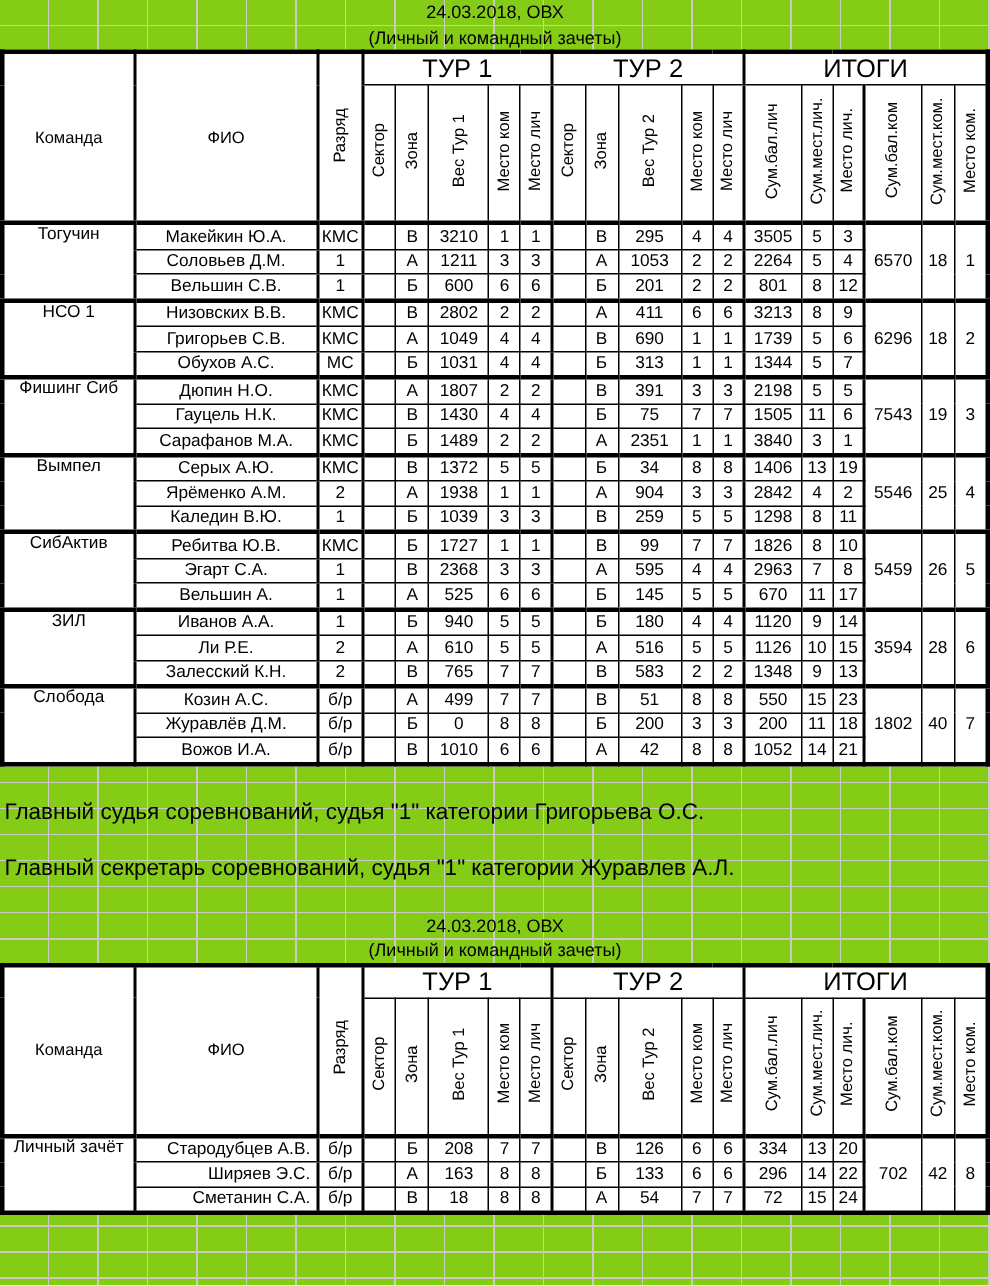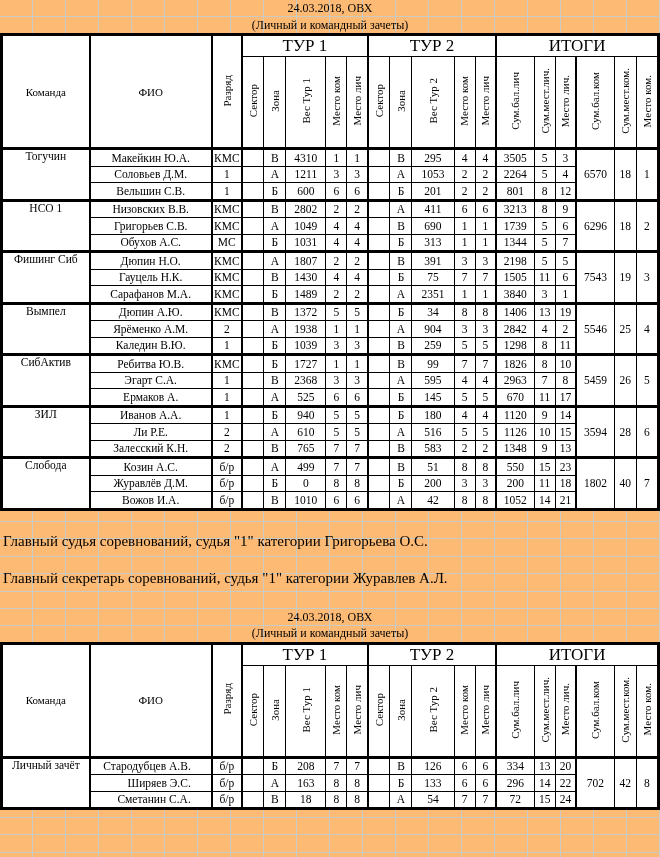--- a/index.html
+++ b/index.html
@@ -1,18 +1,18 @@
 <!DOCTYPE html>
 <html><head>
 <meta charset="utf-8">
 <style>
   html,body { margin:0; padding:0; }
   .sheet {
-    position:relative; width:660px; height:857px; background:#fdba74;
-    font-family:Liberation Serif, serif; color:#000; overflow:hidden;
+    position:relative; width:660px; height:857px; background:#84cc16;
+    font-family:Liberation Sans, sans-serif; color:#000; overflow:hidden;
   }
   .gridlines {
     position:absolute; inset:0;
     background-image:
       repeating-linear-gradient(to bottom, transparent 0 16.4px, #cbcbc6 16.4px 17.4px),
       repeating-linear-gradient(to right, transparent 0 32px, #cbcbc6 32px 33px);
   }
   .content { position:relative; }
   .trow { height:16.5px; line-height:16.5px; text-align:center; font-size:12px; }
   .sig  { height:21px; line-height:21px; font-size:15px; padding-left:3px; }
@@ -28,21 +28,21 @@
   }
   .results thead { border-bottom:3px solid #000; }
   .results th.gh { height:18px; font-size:17px; text-align:center; }
   .results th.ch { font-size:11px; text-align:center; }
   .results th.vh { height:90px; text-align:center; vertical-align:middle; font-size:11px; }
   .vtext { writing-mode:vertical-rl; transform:rotate(180deg); display:inline-block;
            white-space:nowrap; line-height:1.1; }
   .results td { height:15.5px; font-size:11.5px; }
   .results td.c   { text-align:center; }
   .results td.fio { text-align:center;margin-top:44px; }
-  .results.fio-right td.fio { text-align:right; padding-right:20px; }
+  .results.fio-right td.fio { text-align:right; padding-right:4px; }
   .results td.team { text-align:center; vertical-align:top; font-size:11.5px; }
   .results td.tot { text-align:center; vertical-align:middle; }
   .results tr.gs td { border-top:3px solid #000; }
   .results .bl2 { border-left:2px solid #000; }
 </style>
 </head>
 <body>
 
 <div class="sheet">
   <div class="gridlines"></div>
@@ -100,21 +100,21 @@
             <th class="vh"><span class="vtext">Место ком.</span></th>
           </tr>
         </thead>
       <tbody>
           <tr class="gs">
             <td class="team" rowspan="3">Тогучин</td>
             <td class="fio bl2">Макейкин Ю.А.</td>
             <td class="c bl2">КМС</td>
             <td class="c bl2"></td>
             <td class="c">В</td>
-            <td class="c">4310</td>
+            <td class="c">3210</td>
             <td class="c">1</td>
             <td class="c">1</td>
             <td class="c bl2"></td>
             <td class="c">В</td>
             <td class="c">295</td>
             <td class="c">4</td>
             <td class="c">4</td>
             <td class="c bl2">3505</td>
             <td class="c">5</td>
             <td class="c">3</td>
@@ -261,21 +261,21 @@
             <td class="c">А</td>
             <td class="c">2351</td>
             <td class="c">1</td>
             <td class="c">1</td>
             <td class="c bl2">3840</td>
             <td class="c">3</td>
             <td class="c">1</td>
           </tr>
           <tr class="gs">
             <td class="team" rowspan="3">Вымпел</td>
-            <td class="fio bl2">Дюпин А.Ю.</td>
+            <td class="fio bl2">Серых А.Ю.</td>
             <td class="c bl2">КМС</td>
             <td class="c bl2"></td>
             <td class="c">В</td>
             <td class="c">1372</td>
             <td class="c">5</td>
             <td class="c">5</td>
             <td class="c bl2"></td>
             <td class="c">Б</td>
             <td class="c">34</td>
             <td class="c">8</td>
@@ -353,21 +353,21 @@
             <td class="c bl2"></td>
             <td class="c">А</td>
             <td class="c">595</td>
             <td class="c">4</td>
             <td class="c">4</td>
             <td class="c bl2">2963</td>
             <td class="c">7</td>
             <td class="c">8</td>
           </tr>
           <tr>
-            <td class="fio bl2">Ермаков А.</td>
+            <td class="fio bl2">Вельшин А.</td>
             <td class="c bl2">1</td>
             <td class="c bl2"></td>
             <td class="c">А</td>
             <td class="c">525</td>
             <td class="c">6</td>
             <td class="c">6</td>
             <td class="c bl2"></td>
             <td class="c">Б</td>
             <td class="c">145</td>
             <td class="c">5</td>

